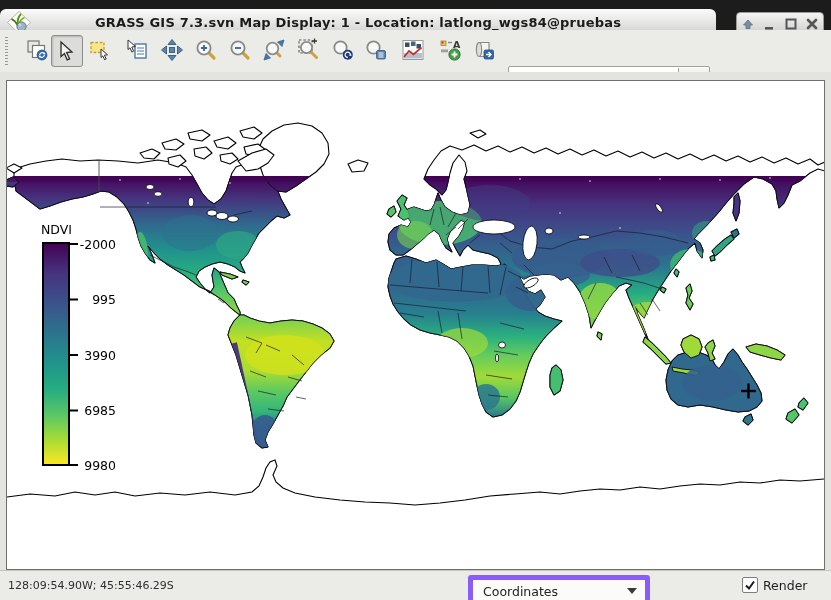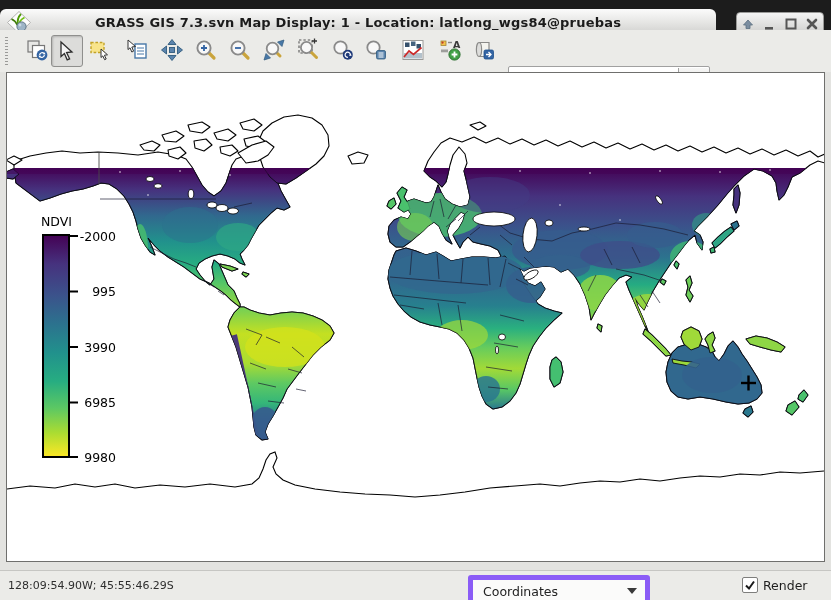--- a/index.html
+++ b/index.html
@@ -24,21 +24,21 @@
   .tbtn{position:absolute;top:5px;width:30px;height:30px;display:flex;align-items:center;justify-content:center;border-radius:3px;}
   .tbtn.active{background:#dcdcda;border:1px solid #8f8f8d;box-shadow:inset 1px 1px 2px rgba(0,0,0,.18);}
   #view-combo{position:absolute;left:508px;top:36px;width:200px;height:28px;
     background:#ffffff;border:1px solid #a0a0a0;border-radius:2px;display:flex;align-items:center;}
   #view-combo .val{flex:1;padding-left:9px;font-size:13px;color:#1d1d1d;}
   #view-combo .arrowbtn{width:30px;height:26px;border-left:1px solid #a0a0a0;
     background:linear-gradient(#f6f6f5,#dddddb);display:flex;align-items:center;justify-content:center;border-radius:0 2px 2px 0;}
   .tri{width:0;height:0;border-left:5px solid transparent;border-right:5px solid transparent;border-top:6px solid #3a3a3a;}
   
   #mapframe{position:absolute;left:0;top:72px;width:831px;height:498px;background:#e3e3e0;}
-  #canvas{position:absolute;left:6px;top:0;width:817px;height:488px;background:#ffffff;
+  #canvas{position:absolute;left:6px;top:8px;width:817px;height:488px;background:#ffffff;
     border:1px solid #6f6f6d;}
   #mapsvg{position:absolute;left:0;top:0;}
   
   #statusbar{position:absolute;left:0;top:570px;width:831px;height:30px;background:#ebebe8;
     border-top:1px solid #c6c6c3;}
   #coords{position:absolute;left:8px;top:8px;font-size:11px;color:#2e2e2e;}
   #mode-combo{position:absolute;left:468px;top:4px;width:172px;height:22px;background:#fbfbfa;
     border:5px solid #8b5cf6;border-radius:3px;display:flex;align-items:center;}
   #mode-combo .val{flex:1;padding-left:10px;font-size:12.5px;color:#222;}
   #mode-combo .arr{width:26px;display:flex;justify-content:center;}

